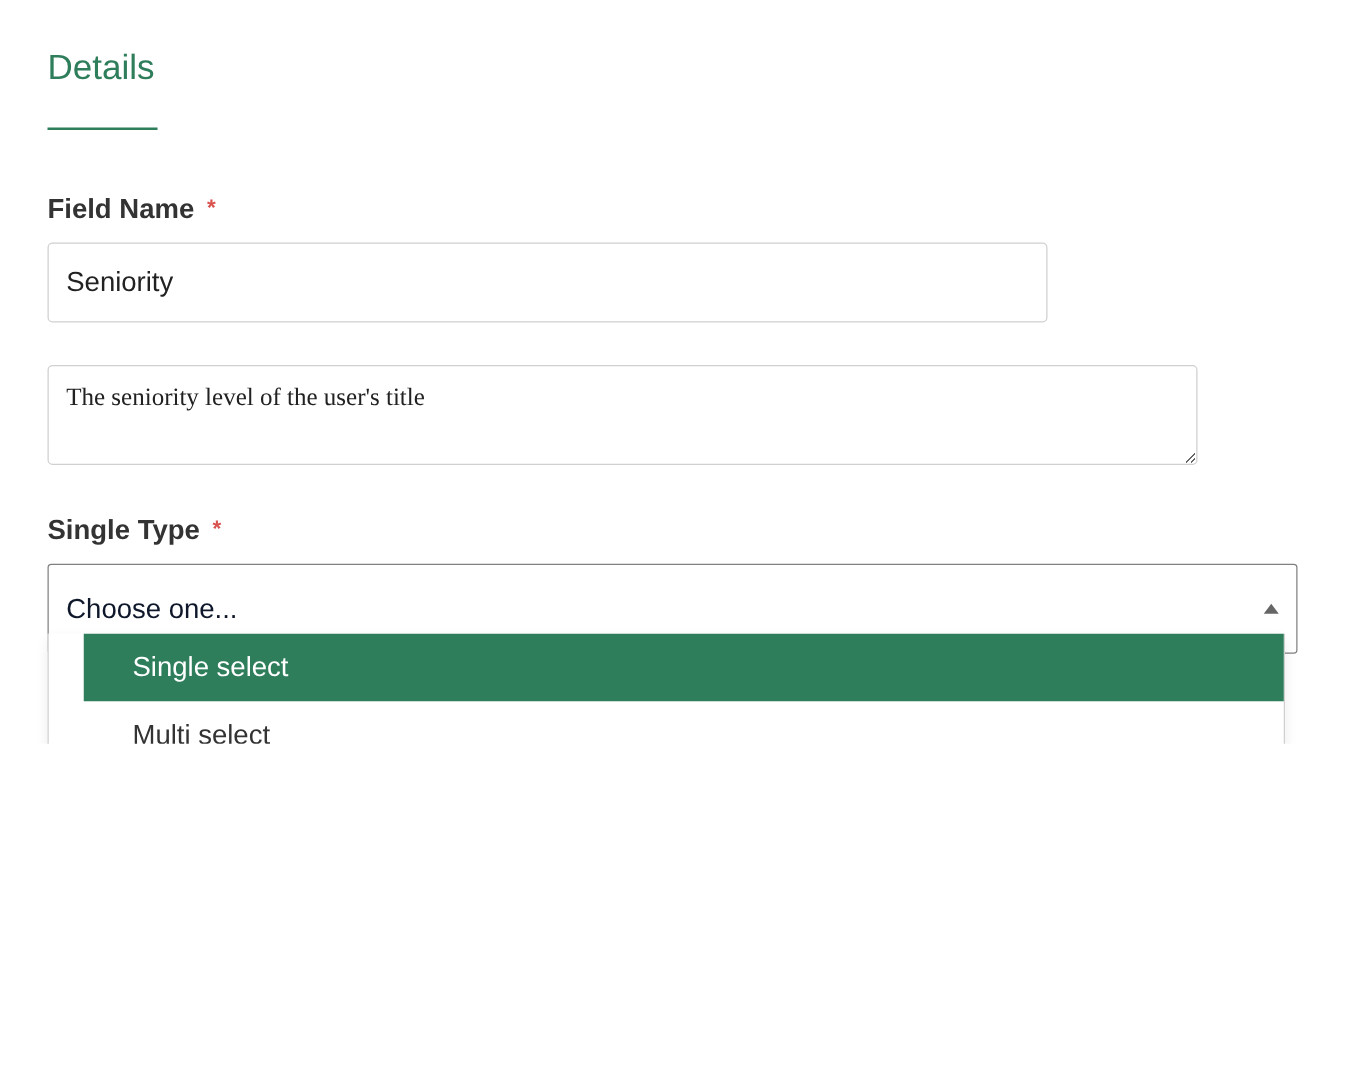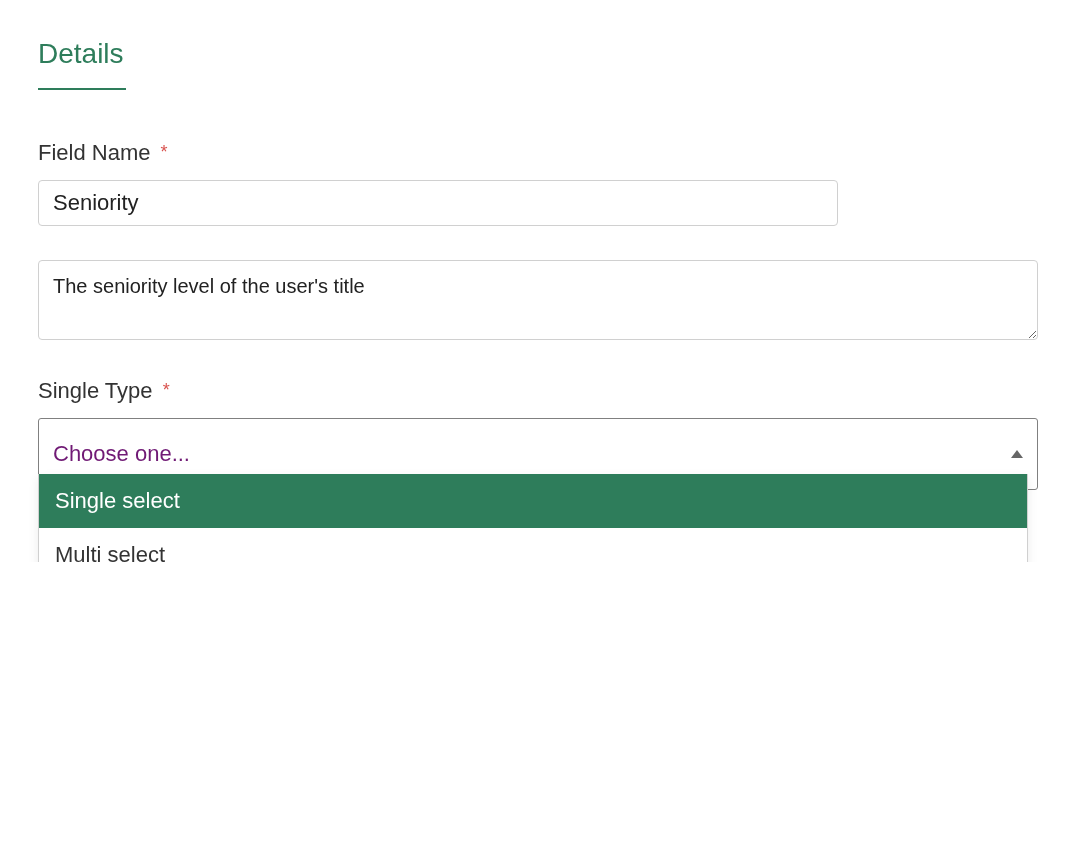--- a/index.html
+++ b/index.html
@@ -10,79 +10,79 @@
     body {
       font-family: -apple-system, BlinkMacSystemFont, "Segoe UI", Helvetica, Arial, sans-serif;
       background: #ffffff;
       padding: 38px;
       width: 1086px;
     }
     .section-title {
       color: #2e7d5b;
       font-size: 28px;
       font-weight: 500;
-      margin-bottom: 18px;
+      margin-bottom: 32px;
     }
     .title-underline {
       width: 88px;
       height: 2px;
       background: #2e7d5b;
       margin-bottom: 50px;
     }
     .form-group {
       margin-bottom: 34px;
     }
     .form-label {
       display: block;
       font-size: 22px;
       color: #333333;
       margin-bottom: 14px;
-      font-weight: 400;
+      font-weight: 700;
     }
     .required {
       color: #d9534f;
       margin-left: 4px;
       font-size: 18px;
       vertical-align: top;
       position: relative;
       top: 2px;
     }
     .text-input {
       width: 800px;
-      height: 46px;
+      height: 64px;
       padding: 12px 14px;
       font-size: 22px;
       border: 1px solid #d0d0d0;
       border-radius: 4px;
       color: #222222;
       font-family: inherit;
     }
     .textarea-input {
-      width: 1000px;
+      width: 920px;
       height: 80px;
       padding: 14px 14px;
       font-size: 20px;
       border: 1px solid #d0d0d0;
       border-radius: 4px;
       color: #222222;
-      font-family: Liberation Sans, sans-serif;
+      font-family: Liberation Serif, serif;
       resize: both;
     }
     .select-wrapper {
       position: relative;
       width: 1000px;
     }
     .select-display {
       width: 100%;
       height: 72px;
       padding: 12px 14px;
       font-size: 22px;
       border: 1px solid #808080;
       border-radius: 3px;
-      color: #701a75;
+      color: #0f172a;
       background: #ffffff;
       display: flex;
       align-items: center;
       justify-content: space-between;
       cursor: pointer;
     }
     .select-arrow {
       width: 0;
       height: 0;
       border-left: 6px solid transparent;
@@ -93,24 +93,25 @@
       position: absolute;
       top: 56px;
       left: 0;
       width: 990px;
       background: #ffffff;
       border: 1px solid #d0d0d0;
       border-top: none;
       box-shadow: 0 4px 10px rgba(0,0,0,0.08);
     }
     .dropdown-item {
-      padding: 14px 16px;
+      padding: 14px 39px;
       font-size: 22px;
       color: #333333;
       cursor: pointer;
+      margin-left: 28px;
     }
     .dropdown-item.highlighted {
       background: #2e7d5b;
       color: #ffffff;
     }
   </style>
 </head>
 <body>
 
 <h2 class="section-title">Details</h2>

